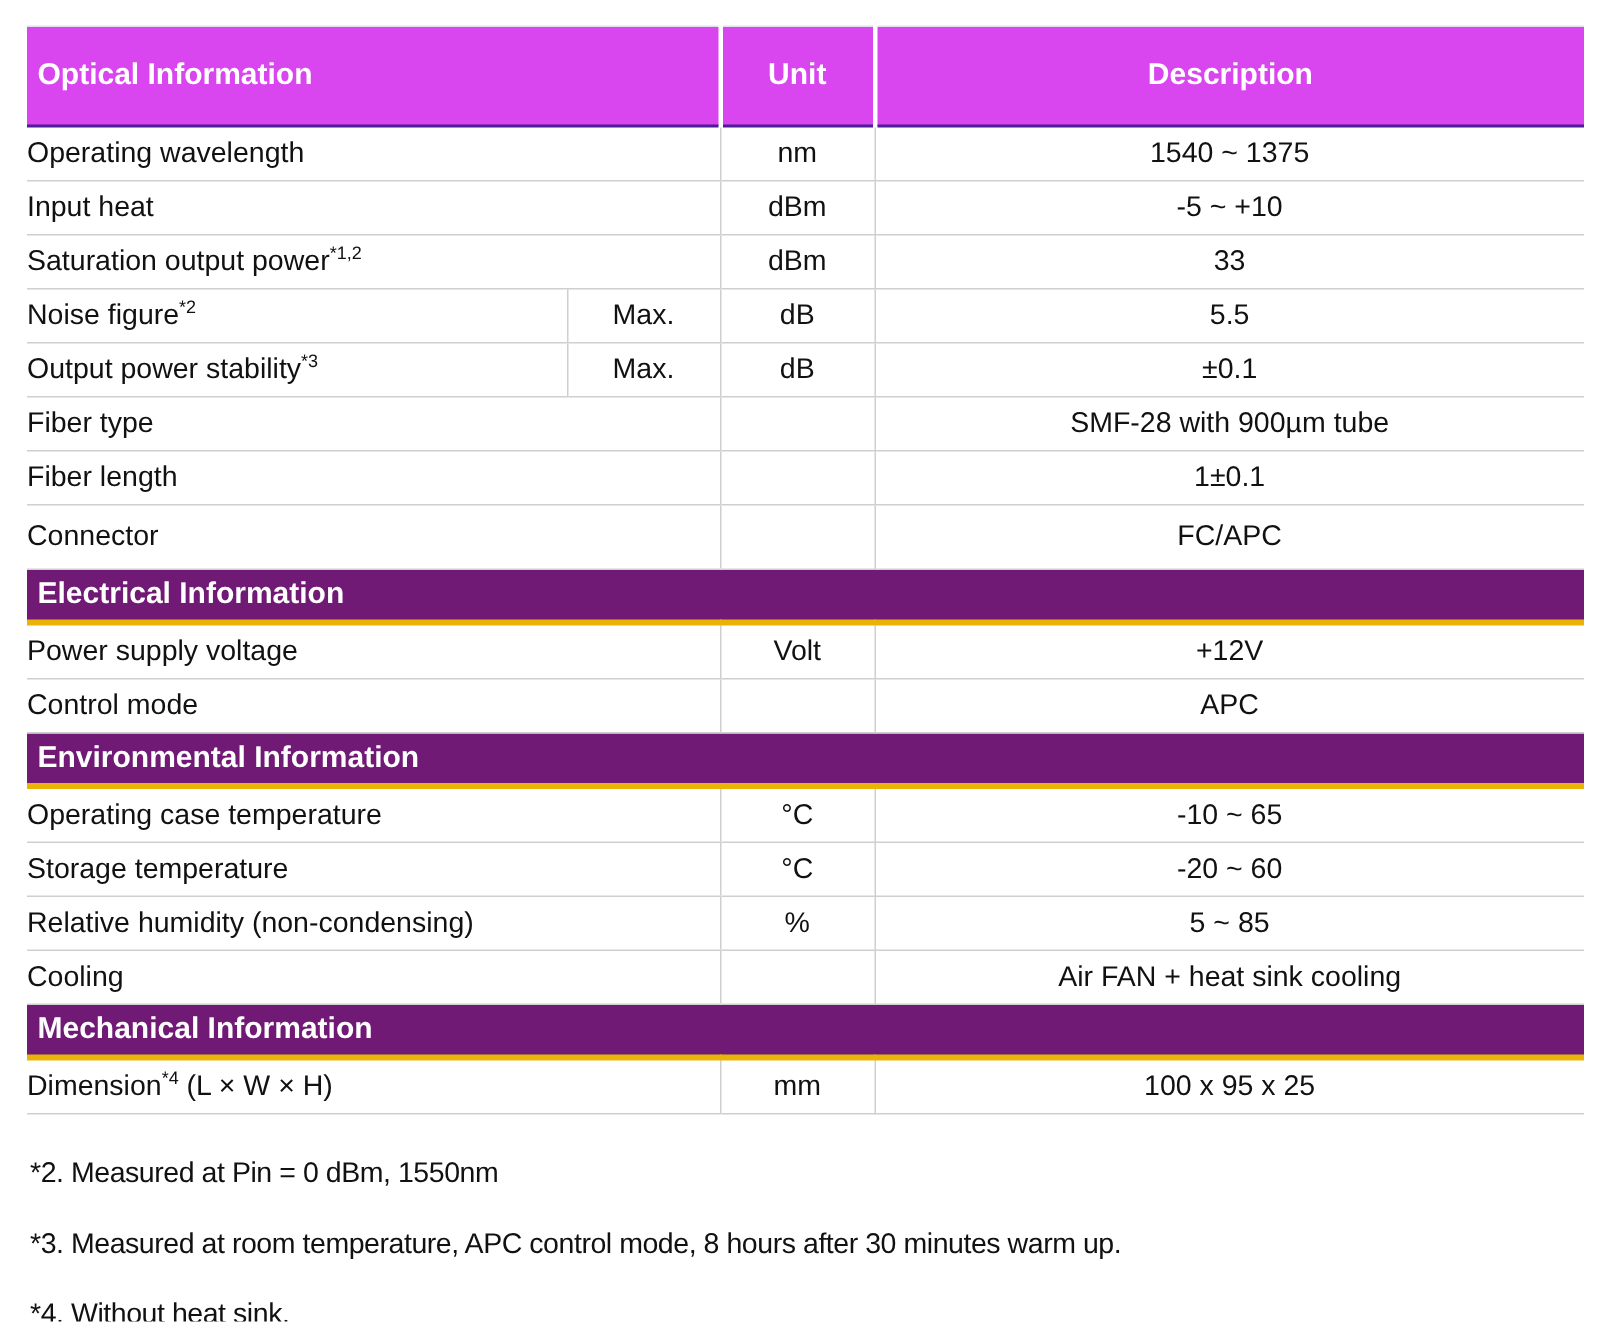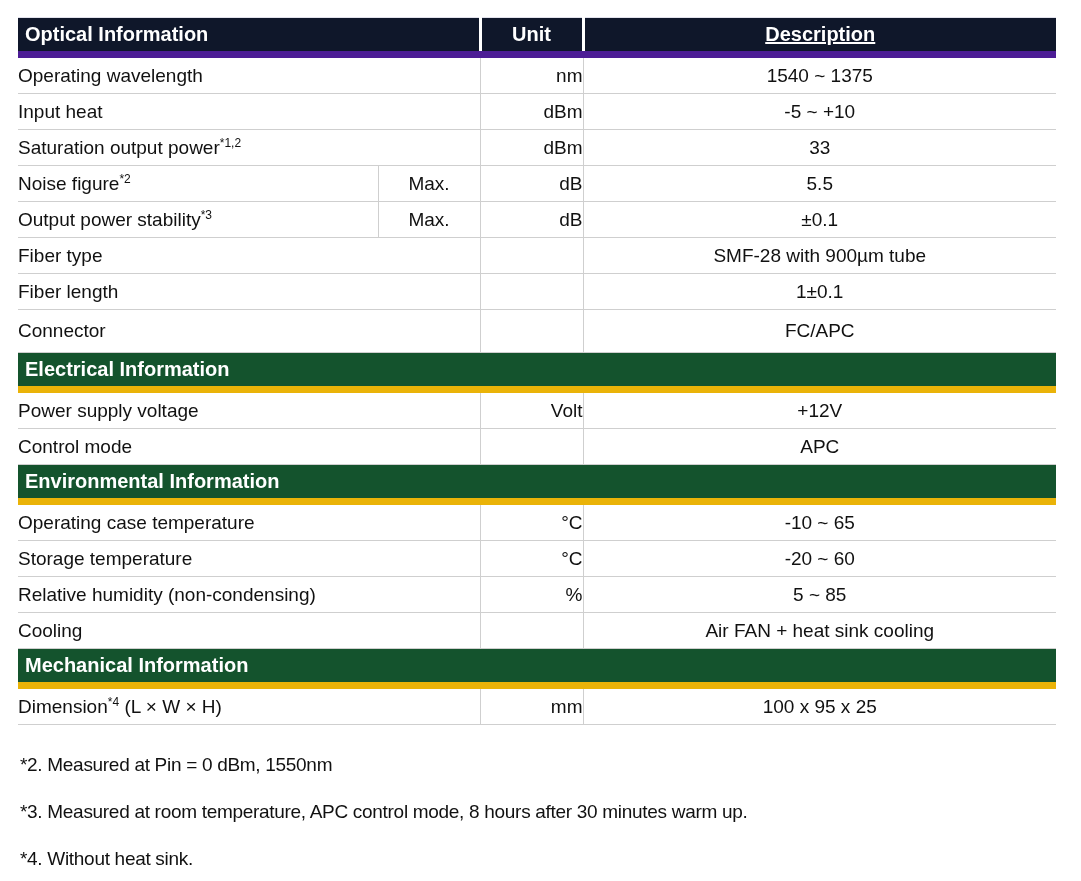--- a/index.html
+++ b/index.html
@@ -16,57 +16,57 @@
     width:1038px;
     border-top:1px solid #e2e2ec;
   }
   col.c-param{width:360px;}
   col.c-max{width:102px;}
   col.c-unit{width:103px;}
   col.c-desc{width:473px;}
 
   
   tr.head th{
-    background:#0f172a;
+    background:#d946ef;
     color:#ffffff;
     font-size:20px;
     font-weight:bold;
     height:33px;
-    padding:0;
+    padding:16px;
     vertical-align:middle;
-    border-bottom:7px solid #4c1d95;
+    border-bottom:2px solid #4c1d95;
   }
   tr.head th.h-param{text-align:left;padding-left:7px;border-right:3px solid #ffffff;}
   tr.head th.h-unit{text-align:center;border-right:3px solid #ffffff;}
-  tr.head th.h-desc{text-align:center;text-decoration:underline;}
+  tr.head th.h-desc{text-align:center;}
   tr.sect td{
-    background:#14532d;
+    background:#701a75;
     color:#ffffff;
     font-size:20px;
     font-weight:bold;
     height:33px;
     text-align:left;
     padding:0 0 0 7px;
     vertical-align:middle;
-    border-bottom:7px solid #eab308;
+    border-bottom:4px solid #eab308;
   }
 
   
   tr.r td{
     height:35px;
     font-size:19px;
     padding:0;
     vertical-align:middle;
     border-bottom:1px solid #cfcfcf;
     background:#ffffff;
   }
   tr.r.tall td{height:42px;}
   td.param{text-align:left;padding-left:4px;}
   td.max{text-align:center;border-left:1px solid #cfcfcf;}
-  td.unit{text-align:right;border-left:1px solid #cfcfcf;border-right:1px solid #cfcfcf;}
+  td.unit{text-align:center;border-left:1px solid #cfcfcf;border-right:1px solid #cfcfcf;}
   td.desc{text-align:center;}
   sup.fn{font-size:12px;line-height:0;}
 
   
   .footnotes{margin:29px 0 0 2px;}
   .footnotes p{
     margin:0 0 25px 0;
     font-size:19px;
     letter-spacing:-0.3px;
     color:#111111;

